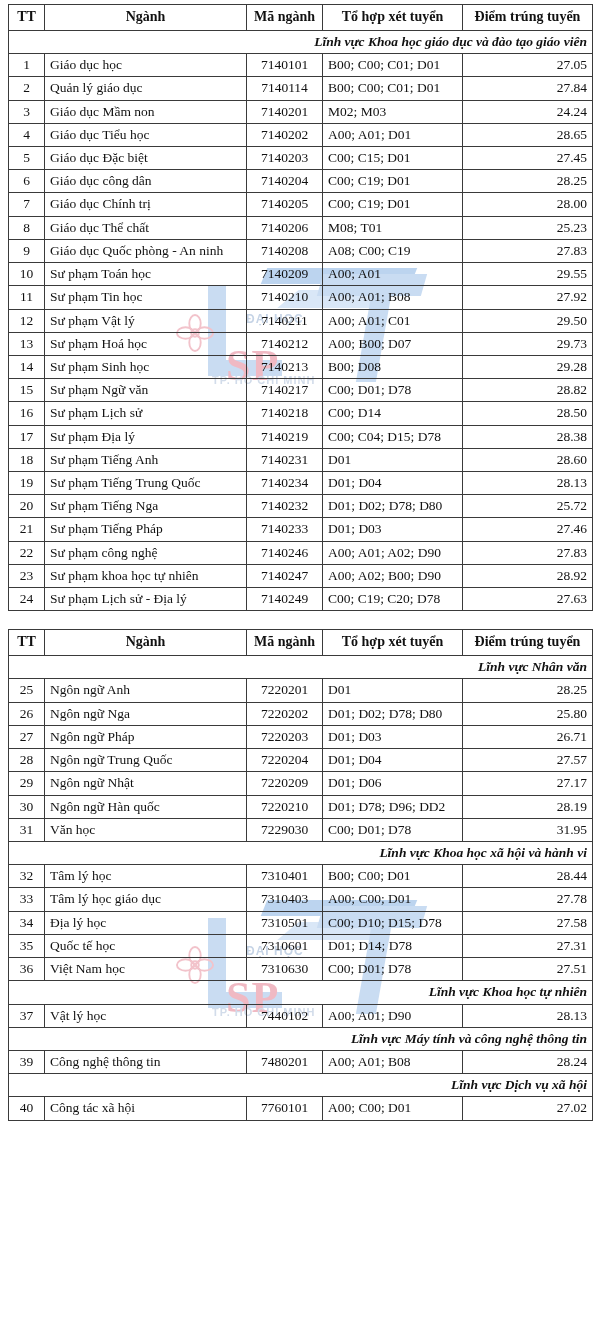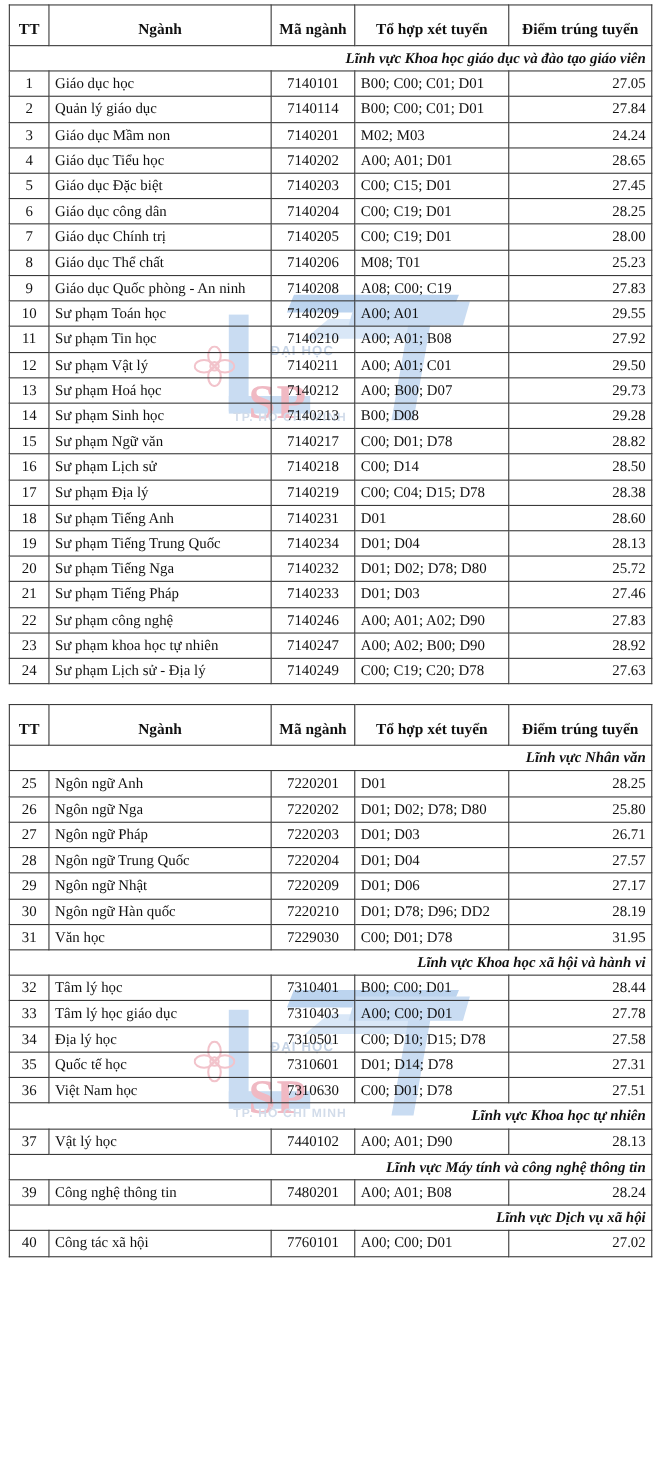--- a/index.html
+++ b/index.html
@@ -92,21 +92,21 @@
     line-height: 1.35;
     height: 19px;
     box-sizing: border-box;
     background: transparent;
     color: #111111;
   }
   table.score-table th {
     font-weight: bold;
     text-align: center;
     font-size: 14px;
-    padding-top: 14px;
+    padding-top: 3px;
     padding-bottom: 3px;
   }
   .col-tt    { width: 36px;  text-align: center; }
   .col-name  { width: 202px; text-align: left; margin-top: 47px; }
   .col-code  { width: 76px;  text-align: center; }
   .col-combo { width: 140px; text-align: left; }
   .col-score { width: 130px; text-align: center; }
 
   tr.section-row td {
     font-style: italic;

